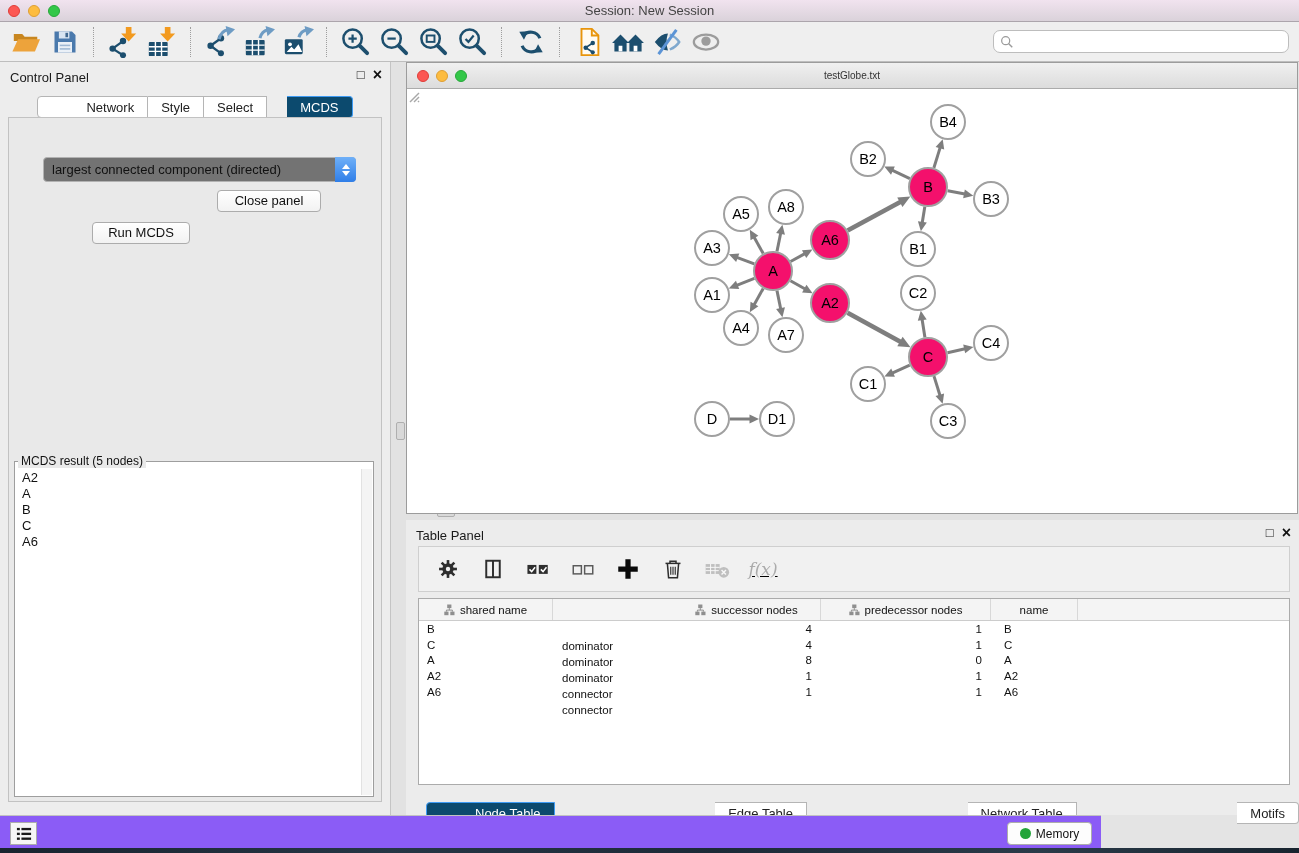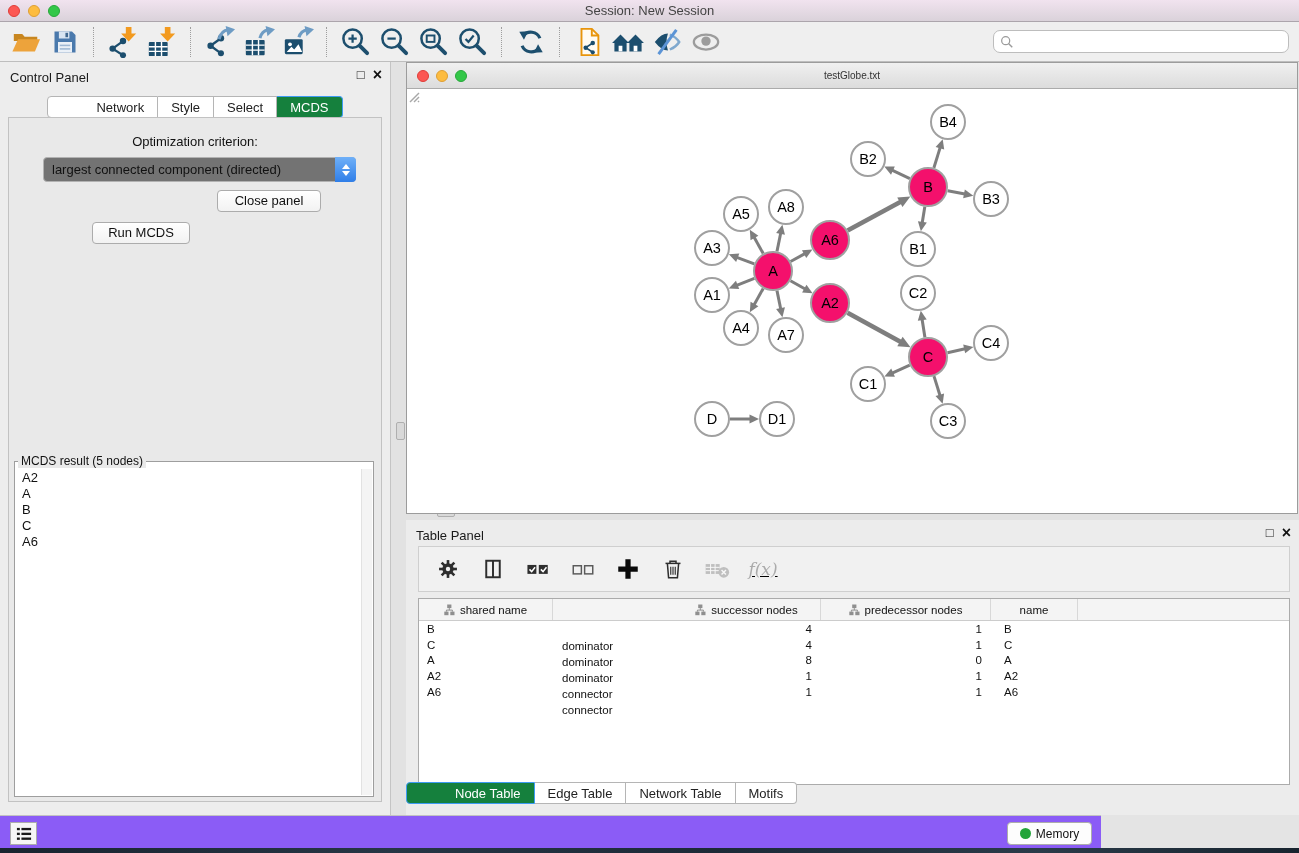--- a/index.html
+++ b/index.html
@@ -32,21 +32,21 @@
   .control-panel { position:absolute; left:0; top:0; width:391px; height:753px; background:#EDEDED; border-right:1px solid #C4C4C4; }
   .panel-header { position:relative; height:30px; }
   .panel-title { position:absolute; left:10px; top:8px; font-size:13px; color:#1A1A1A; }
   .panel-icons { position:absolute; right:8px; top:6px; display:flex; gap:8px; align-items:center; }
   .float-glyph { font-size:13px; color:#222; line-height:14px; }
   .close-glyph { font-size:16px; font-weight:700; color:#111; line-height:14px; }
   .cp-tabs { position:absolute; left:0; right:0; top:34px; display:flex; justify-content:center; }
   .tab { padding:2.5px 13px; background:#fff; border:1px solid #B5B5B5; border-left:none; font-size:13px; color:#222; }
   .tab:first-child { border-left:1px solid #B5B5B5; border-radius:4px 0 0 4px;padding-left:48px; }
   .tab:last-child { border-radius:0 4px 4px 0; }
-  .tab.sel { background:#15803d; border-color:#3E9BF4; color:#fff; }
+  .tab.sel { background:#0c4a6e; border-color:#3E9BF4; color:#fff;margin-left:20px; }
   .cp-body { position:absolute; left:8px; right:8px; top:55px; bottom:13px; border:1px solid #C2C2C2; background:#E9E9E9; }
   .opt-label { position:absolute; left:0; right:0; top:16px; text-align:center; font-size:13px; color:#111; }
   .dropdown { position:absolute; left:34px; top:39px; width:313px; height:25px; background:#737373;
     border:1px solid #B2B2B2; border-radius:4px; display:flex; align-items:center;gap:19px; }
   .dropdown .dd-text { flex:1; padding-left:8px; font-size:13px; color:#111; white-space:nowrap; overflow:hidden; }
   .dd-stepper { width:21px; height:25px; margin:-1px -1px -1px 0; border-radius:0 4px 4px 0;
     background:linear-gradient(#6FB0F8, #2F7EE8); display:flex; flex-direction:column; align-items:center; justify-content:center; gap:2px; }
   .tri-up { width:0; height:0; border-left:4px solid transparent; border-right:4px solid transparent; border-bottom:5px solid #fff; }
   .tri-dn { width:0; height:0; border-left:4px solid transparent; border-right:4px solid transparent; border-top:5px solid #fff; }
   .btn-row { position:absolute; left:0; right:0; top:72px; }
@@ -82,21 +82,21 @@
   .tp-table { position:absolute; left:12px; right:9px; top:78px; height:187px; background:#fff; border:1px solid #ABABAB; overflow:hidden; }
   .thead { display:flex; height:22px; background:#F4F4F4; border-bottom:1px solid #CCCCCC; }
   .th { display:flex; align-items:center; justify-content:center; gap:5px; font-size:11.5px; color:#111;
     border-right:1px solid #D8D8D8; overflow:hidden; }
   .tr { display:flex; height:15.8px; align-items:center; }
   .td { font-size:11.5px; color:#111; overflow:hidden; white-space:nowrap; }
   .c0 { width:134px; } .c1 { width:120px;margin-top:35px; } .c2 { width:148px; } .c3 { width:170px; } .c4 { width:87px; } .cf { flex:1; border-right:none !important; }
   .td.c0 { padding-left:8px; } .td.c1 { padding-left:9px; }
   .td.c2, .td.c3 { text-align:right; padding-right:9px; }
   .td.c4 { padding-left:13px; }
-  .tp-tabs { position:absolute; left:0; right:0; top:262px; display:flex; justify-content:flex-start; }
+  .tp-tabs { position:absolute; left:0; right:0; top:282px; display:flex; justify-content:space-between; }
 
   
   .statusbar { position:absolute; left:0; top:815px; width:1101px; height:33px; background:#8b5cf6; border-top:1px solid #C2C2C2; }
   .list-btn { position:absolute; left:10px; top:6px; width:27px; height:23px; background:#F6F6F6; border:1px solid #ACACAC;
     display:flex; align-items:center; justify-content:center; }
   .memory-btn { position:absolute; right:9px; top:6px; width:85px; height:23px; background:#FDFDFD; border:1px solid #ACACAC;
     border-radius:4px; display:flex; align-items:center; justify-content:center; gap:5px; font-size:12px; color:#111; }
   .memory-dot { width:11px; height:11px; border-radius:50%; background:#23A43A; }
 
   .wallpaper { position:absolute; left:0; top:848px; width:1299px; height:5px;
@@ -275,21 +275,20 @@
           <span class="close-glyph">×</span>
         </span>
       </div>
       <div class="cp-tabs">
           <span class="tab">Network</span>
           <span class="tab">Style</span>
           <span class="tab">Select</span>
           <span class="tab sel">MCDS</span>
         </div>
       <div class="cp-body">
-        <div class="opt-label">Optimization criterion:</div>
         <div class="dropdown">
           <span class="dd-text">largest connected component (directed)</span>
           <span class="dd-stepper">
               <span class="tri-up"></span>
               <span class="tri-dn"></span>
             </span>
         </div>
         <div class="btn-row">
           <div class="btn run">Run MCDS</div>
           <div class="btn closep">Close panel</div>

